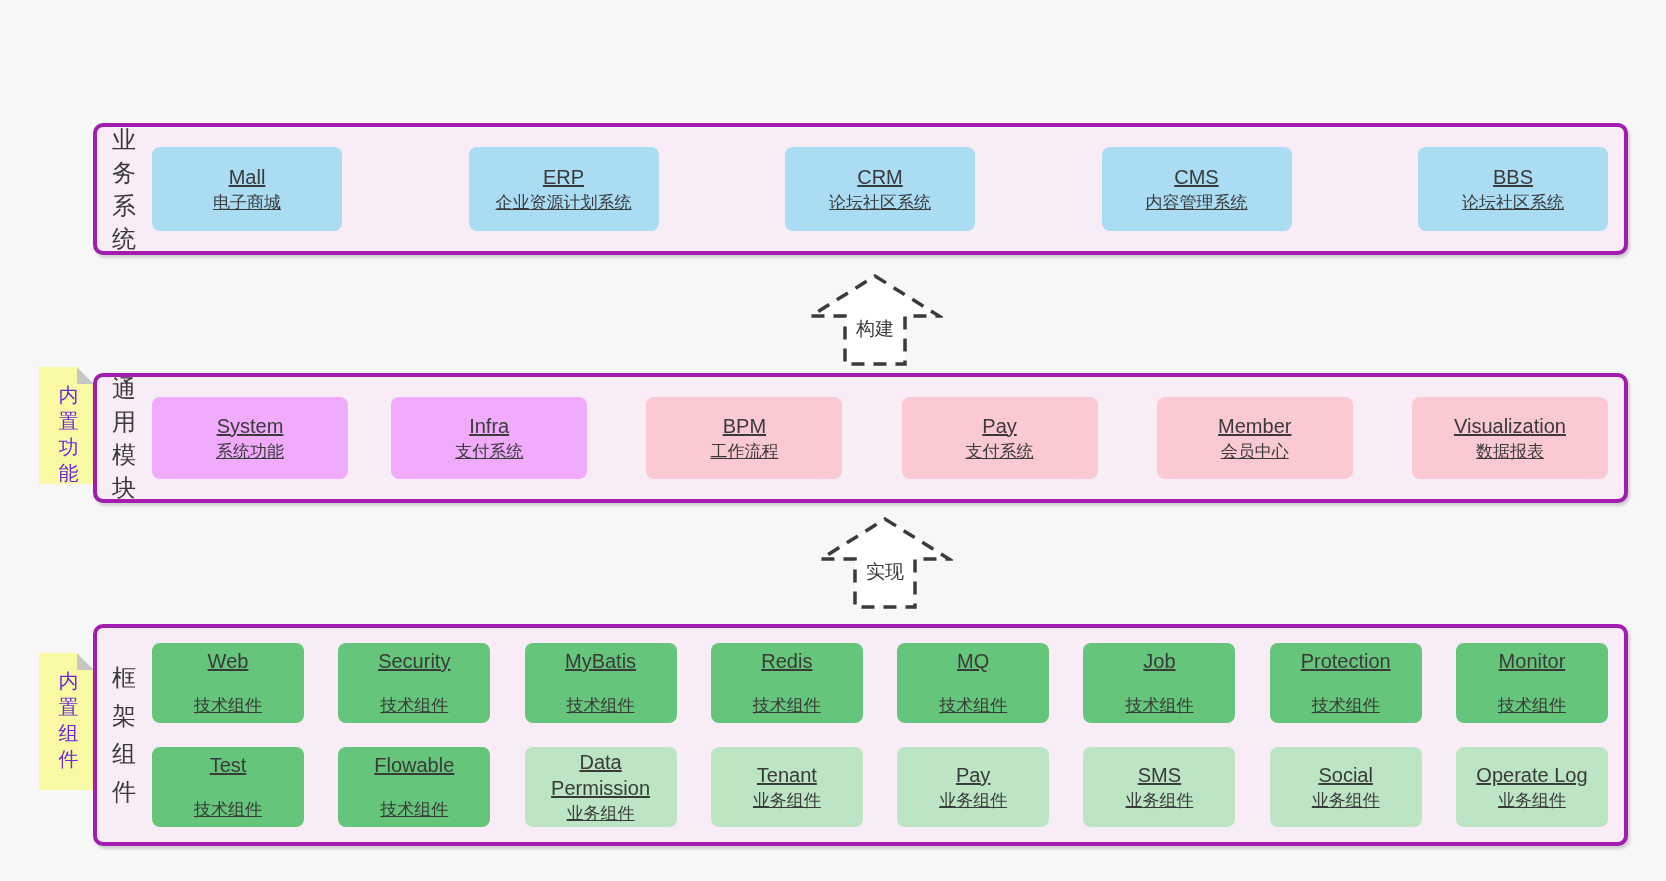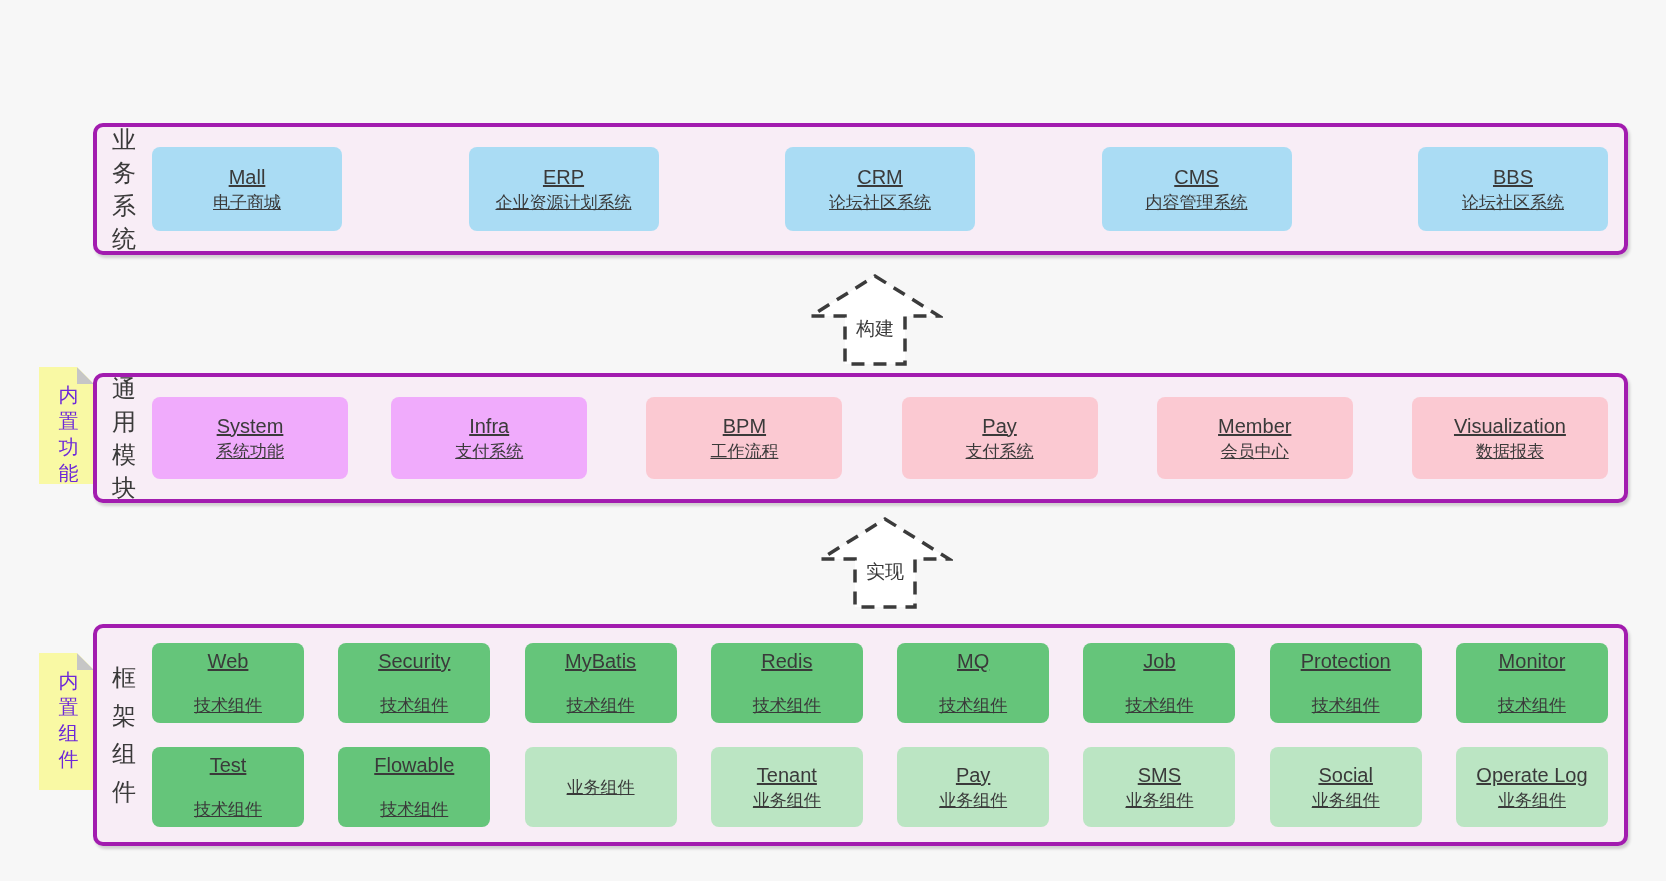--- a/index.html
+++ b/index.html
@@ -230,20 +230,21 @@
       <div class="box-row">
         <div class="box fw-box dgreen">
           <div class="bname">Test</div>
           <div class="bdesc">技术组件</div>
         </div>
         <div class="box fw-box dgreen">
           <div class="bname">Flowable</div>
           <div class="bdesc">技术组件</div>
         </div>
         <div class="box fw-box lgreen">
+          <div class="bname">Data Permission</div>
           <div class="bdesc">业务组件</div>
         </div>
         <div class="box fw-box lgreen">
           <div class="bname">Tenant</div>
           <div class="bdesc">业务组件</div>
         </div>
         <div class="box fw-box lgreen">
           <div class="bname">Pay</div>
           <div class="bdesc">业务组件</div>
         </div>

